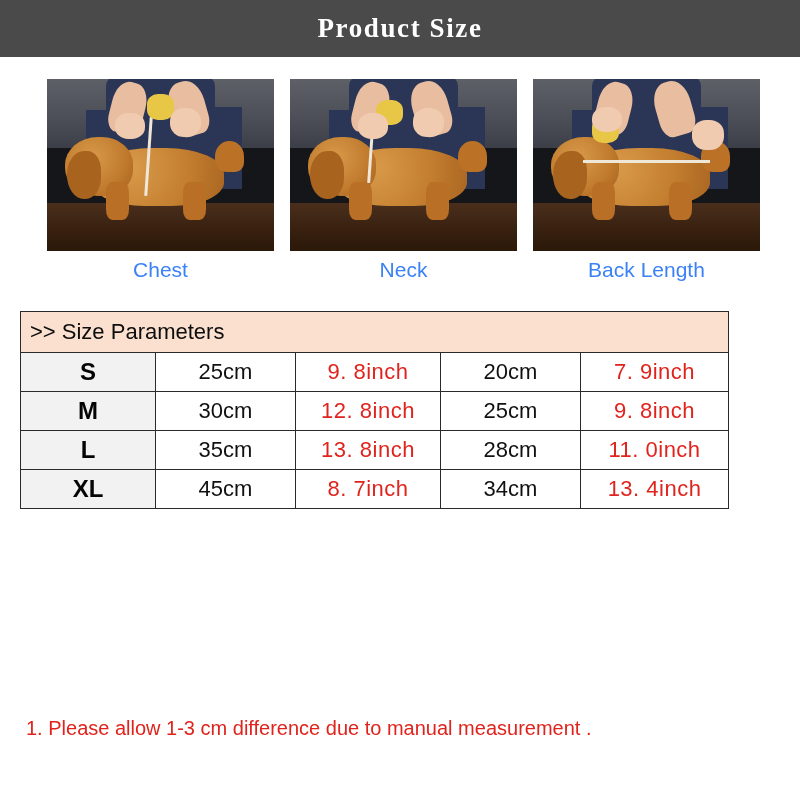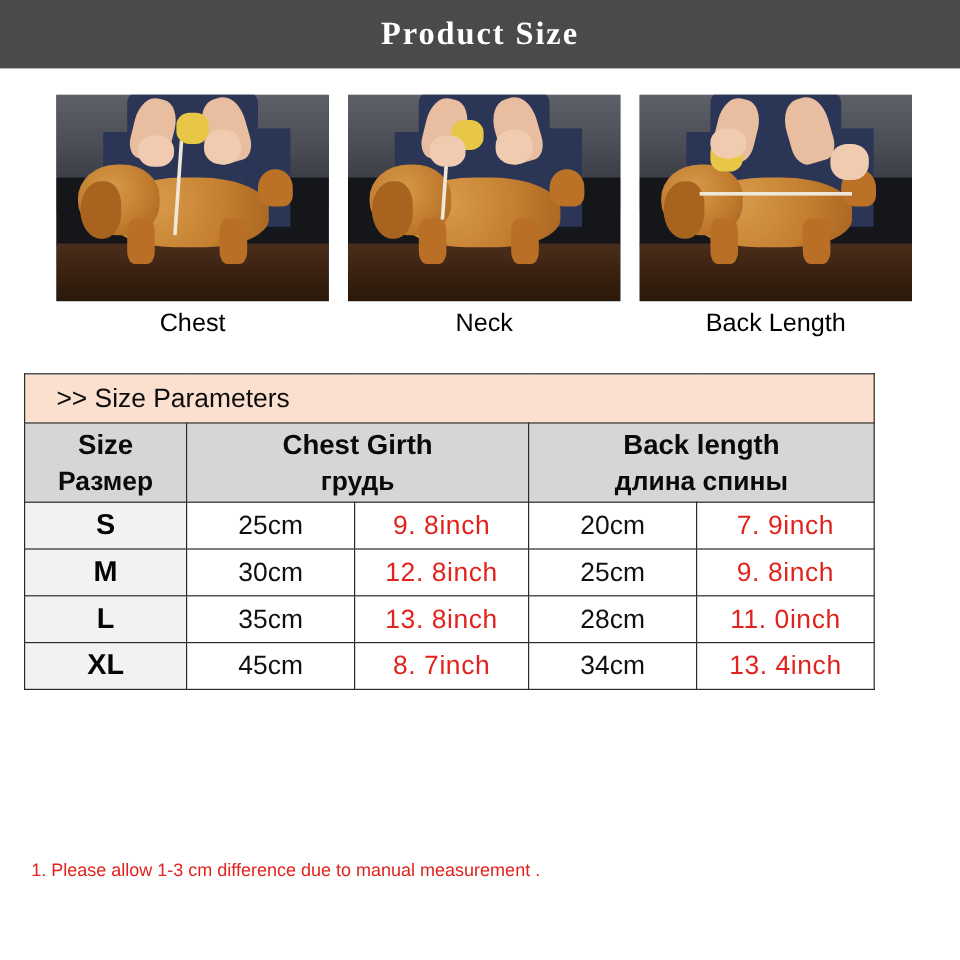--- a/index.html
+++ b/index.html
@@ -60,21 +60,21 @@
   .photo {
     position: relative;
     width: 227px;
     height: 172px;
     overflow: hidden;
     background: #1d1d22;
   }
   .photo-caption {
     margin-top: 7px;
     font-size: 21px;
-    color: #000000;
+    color: #3b82f6;
     font-family: "Liberation Sans", sans-serif;
     line-height: 1.1;
     white-space: nowrap;
   }
 
   
   .ph-wall {
     position: absolute;
     left: 0; top: 0;
     width: 100%; height: 56%;
@@ -187,21 +187,21 @@
   .size-table td {
     border: 1px solid #2a2a2a;
     padding: 0;
     text-align: center;
     vertical-align: middle;
   }
   .row-params td {
     background: #fbe0cf;
     height: 40px;
     text-align: left;
-    padding-left: 26px;
+    padding-left: 9px;
     font-size: 22px;
     color: #0d0d0d;
     font-family: "Liberation Sans", sans-serif;
   }
   .row-head td {
     background: #d6d6d6;
     height: 65px;
     font-size: 23px;
     font-weight: bold;
     color: #0a0a0a;
@@ -234,21 +234,21 @@
 
   
   .notes {
     position: absolute;
     left: 26px;
     top: 718px;
     width: 750px;
   }
   .note-line {
     color: #e0231c;
-    font-size: 15px;
+    font-size: 20px;
     font-family: "Liberation Sans", sans-serif;
     line-height: 1.0;
     margin-bottom: 19px;
     white-space: nowrap;
   }
 </style>
 </head>
 <body>
 
 <div class="page">
@@ -338,34 +338,20 @@
       <col style="width:135px">
       <col style="width:140px">
       <col style="width:145px">
       <col style="width:140px">
       <col style="width:148px">
     </colgroup>
     <tbody>
       <tr class="row-params">
         <td colspan="5">&gt;&gt; Size Parameters</td>
       </tr>
-      <tr class="row-head">
-        <td>
-          <span>Size</span>
-          <span class="sub">Размер</span>
-        </td>
-        <td colspan="2">
-          <span>Chest Girth</span>
-          <span class="sub">грудь</span>
-        </td>
-        <td colspan="2">
-          <span>Back length</span>
-          <span class="sub">длина спины</span>
-        </td>
-      </tr>
 
       <tr class="data-row">
         <td class="size-cell">S</td>
         <td>25cm</td>
         <td class="inch-cell">9. 8inch</td>
         <td>20cm</td>
         <td class="inch-cell">7. 9inch</td>
       </tr>
       <tr class="data-row">
         <td class="size-cell">M</td>

